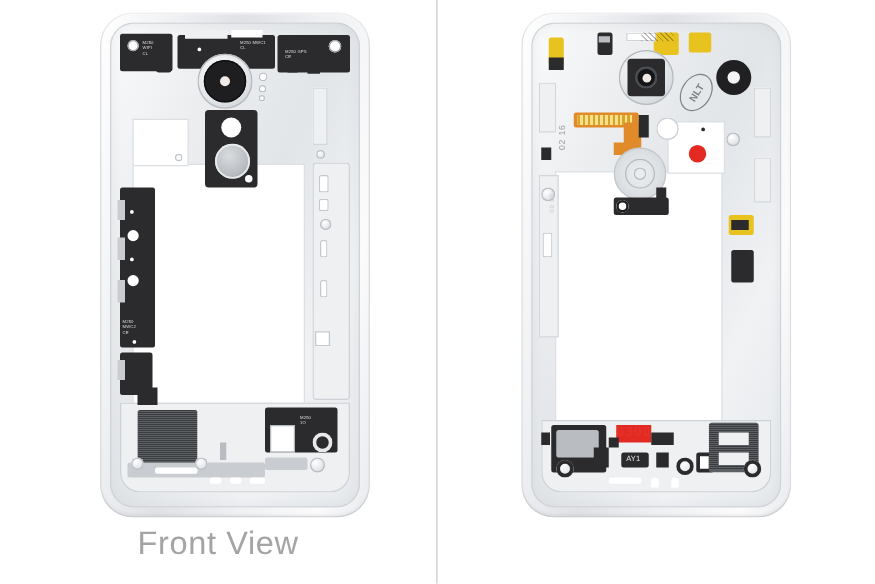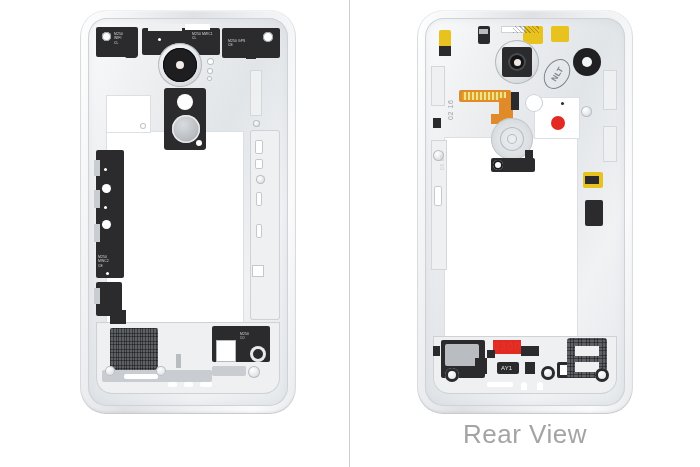--- a/index.html
+++ b/index.html
@@ -208,20 +208,21 @@
       <div class="screwpost" style="left:76px;top:356px;width:10px;height:10px;"></div>
       <div class="screwpost" style="left:168px;top:356px;width:12px;height:12px;"></div>
       <div class="pt blk rnd" style="left:170px;top:336px;width:16px;height:16px;box-shadow:inset 0 0 0 3px #e7e9eb;"></div>
       <div class="pt wht r2" style="left:88px;top:372px;width:9px;height:5px;"></div>
       <div class="pt wht r2" style="left:104px;top:372px;width:9px;height:5px;"></div>
       <div class="pt wht r2" style="left:120px;top:372px;width:12px;height:5px;"></div>
       <div class="pt gry2" style="left:96px;top:344px;width:5px;height:14px;"></div>
       <div class="pt gry" style="left:132px;top:356px;width:34px;height:10px;border-radius:2px;"></div>
     </div>
 
+    <div class="caption">Front View</div>
   </div>
 
   <div class="divider"></div>
 
   <div class="panel right">
 
     <div class="device right" style="left:67px;">
       <div class="bezel"></div>
       <div class="chassis"></div>
 
@@ -301,16 +302,15 @@
       <div class="pt wht" style="left:143px;top:355px;width:7px;height:10px;"></div>
       <div class="mesh" style="left:150px;top:328px;width:40px;height:40px;border-radius:3px;"></div>
       <div class="pt lgt" style="left:158px;top:336px;width:24px;height:10px;"></div>
       <div class="pt lgt" style="left:158px;top:352px;width:24px;height:10px;"></div>
       <div class="screwpost" style="left:178px;top:358px;width:14px;height:14px;box-shadow:inset 0 0 0 3px #2b2b2d;"></div>
       <div class="pt wht r2" style="left:70px;top:372px;width:26px;height:5px;"></div>
       <div class="pt wht" style="left:104px;top:372px;width:6px;height:8px;border-radius:3px 3px 0 0;"></div>
       <div class="pt wht" style="left:120px;top:372px;width:6px;height:8px;border-radius:3px 3px 0 0;"></div>
     </div>
 
-    <div class="caption">Rear View</div>
   </div>
 
 </div>
 
 </body></html>

